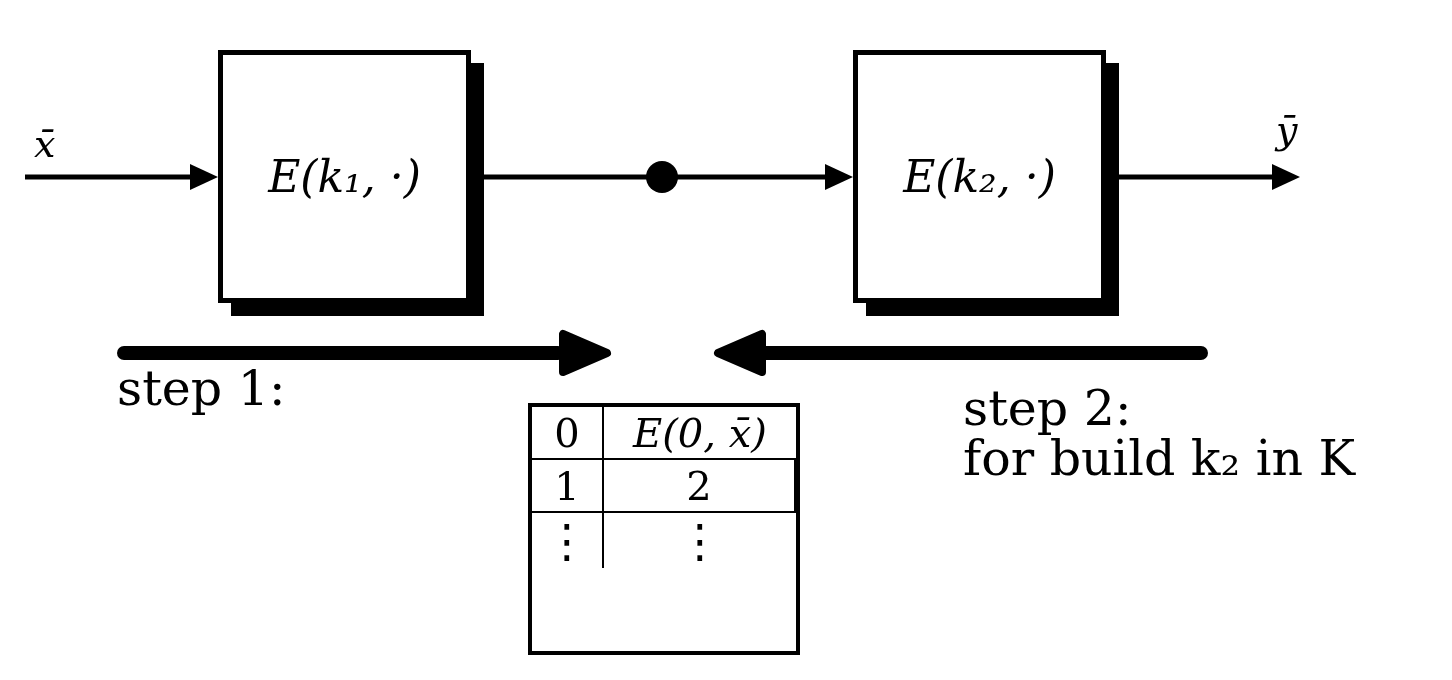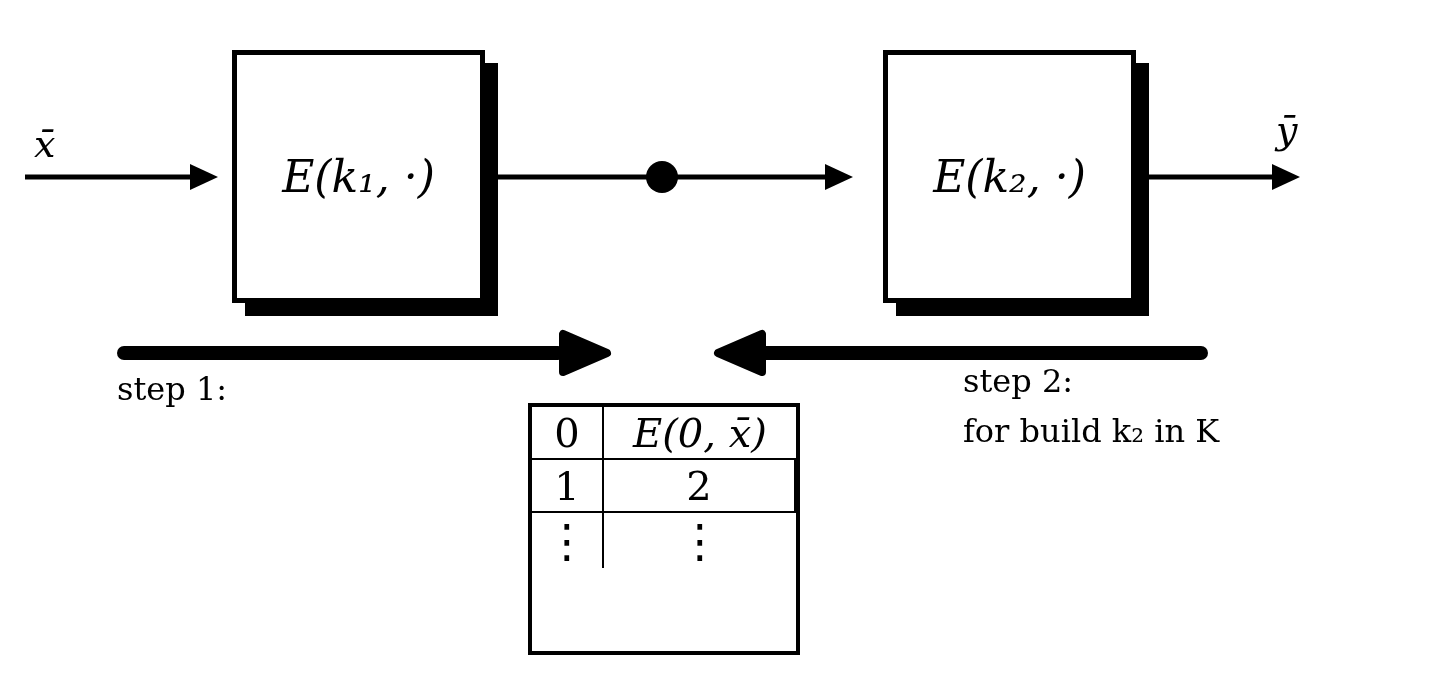--- a/index.html
+++ b/index.html
@@ -16,31 +16,31 @@
 
   .enc-box {
     position: absolute;
     width: 253px; height: 253px;
     box-sizing: border-box;
     border: 5px solid #000;
     background: #fff;
     box-shadow: 13px 13px 0 0 #000;
     display: flex; align-items: center; justify-content: center;
   }
-  #box1 { left: 232px; top: 50px; }
-  #box2 { left: 853px; top: 50px; margin-left: 30px; }
+  #box1 { left: 218px; top: 50px; }
+  #box2 { left: 853px; top: 50px; }
   .box-label { font-size: 44px; font-style: italic; }
 
   .io-label { position: absolute; font-size: 38px; font-style: italic; }
   #input-label  { left: 34px;   top: 122px; }
   #output-label { left: 1276px; top: 108px; }
 
-  .caption { position: absolute; font-size: 32px; line-height: 50px; white-space: nowrap; }
+  .caption { position: absolute; font-size: 49px; line-height: 50px; white-space: nowrap; }
   #step1-caption { left: 117px; top: 364px; }
-  #step2-caption { left: 963px; top: 356px; }
+  #step2-caption { left: 963px; top: 384px; }
   .math { }
 
   .table-wrap {
     position: absolute;
     left: 528px; top: 403px;
     width: 272px; height: 252px;
     box-sizing: border-box;
     border: 4px solid #000;
     background: #fff;
     display: grid;

